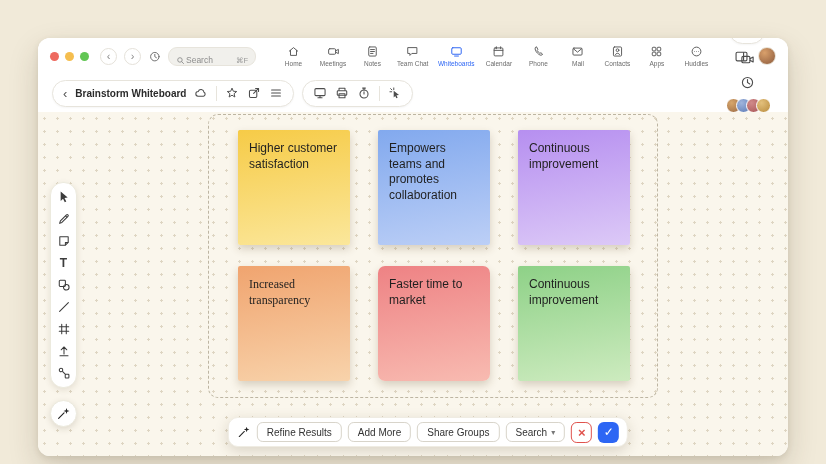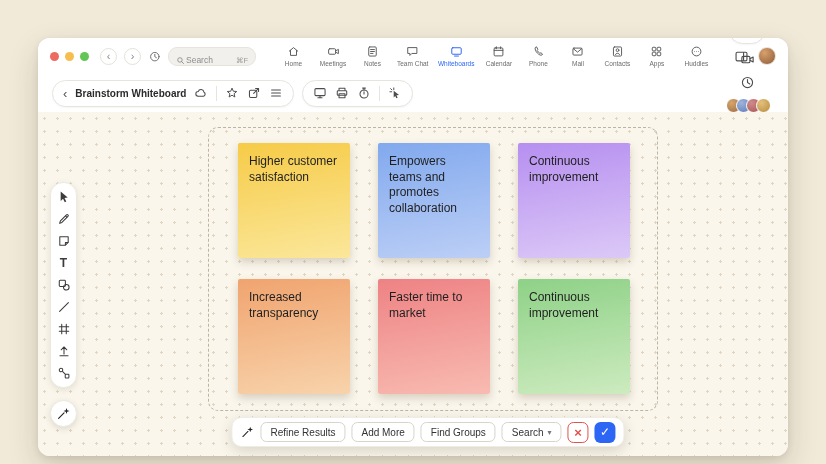--- a/index.html
+++ b/index.html
@@ -101,21 +101,21 @@
   .tool .glyph { font-size:12px; font-weight:bold; color:#3c3c3c; line-height:1; }
   .wand-fab {
     position:absolute; left:12px; top:288px; width:27px; height:27px; border-radius:50%;
     background:#fff; border:1px solid #eceade; box-shadow:0 2px 6px rgba(70,55,25,.15);
     display:flex; align-items:center; justify-content:center; color:#222; cursor:pointer; padding:0;
   }
   .wand-fab svg { width:15px; height:15px; }
 
   
   .frame {
-    position:absolute; left:170px; top:15px; width:450px; height:284px;
+    position:absolute; left:170px; top:2px; width:450px; height:284px;
     border:1.5px dashed #bdb5a2; border-radius:10px;
     display:grid; grid-template-columns:repeat(3, 112px); grid-template-rows:repeat(2, 115px);
     column-gap:28px; row-gap:21px; padding:15px 29px;
   }
   .note {
     width:112px; height:115px; border-radius:2px; padding:11px;
     box-shadow:0 4px 9px rgba(90,70,30,.22);
     font-size:12px; line-height:1.3; color:#1f1f1f; cursor:pointer;
   }
 
@@ -476,43 +476,43 @@
       <div class="frame">
         <div class="note" style="background: linear-gradient(170deg, rgb(246, 203, 71) 0%, rgb(251, 231, 155) 100%);">
           <span>Higher customer satisfaction</span>
         </div>
         <div class="note" style="background: linear-gradient(170deg, rgb(130, 169, 238) 0%, rgb(188, 207, 246) 100%);">
           <span>Empowers teams and promotes collaboration</span>
         </div>
         <div class="note" style="background: linear-gradient(170deg, rgb(182, 143, 240) 0%, rgb(220, 201, 247) 100%);">
           <span>Continuous improvement</span>
         </div>
-        <div class="note" style="background: linear-gradient(170deg, rgb(240, 164, 111) 0%, rgb(248, 211, 171) 100%);">
+        <div class="note" style="background: linear-gradient(170deg, rgb(240, 164, 111) 0%, rgb(248, 211, 171) 100%); font-family: Liberation Serif, serif;">
           <span>Increased transparency</span>
         </div>
-        <div class="note" style="background: linear-gradient(170deg, rgb(238, 130, 132) 0%, rgb(248, 187, 177) 100%);">
+        <div class="note" style="background: linear-gradient(170deg, rgb(238, 130, 132) 0%, rgb(248, 187, 177) 100%); border-radius: 7px;">
           <span>Faster time to market</span>
         </div>
         <div class="note" style="background: linear-gradient(170deg, rgb(142, 209, 135) 0%, rgb(205, 235, 191) 100%);">
           <span>Continuous improvement</span>
         </div>
       </div>
 
       <div class="ai-bar">
         <span class="wand-ic">
           <svg viewBox="0 0 16 16">
               <g stroke="currentColor" stroke-width="1.2" stroke-linecap="round">
                 <path fill="none" d="M2.8 13.2 L8.6 7.4"></path>
                 <path fill="currentColor" stroke="none" d="M11.2 2 L12 4.4 L14.4 5.2 L12 6 L11.2 8.4 L10.4 6 L8 5.2 L10.4 4.4 Z"></path>
               </g>
             </svg>
         </span>
         <button class="ai-btn">Refine Results</button>
         <button class="ai-btn">Add More</button>
-        <button class="ai-btn">Find Groups</button>
+        <button class="ai-btn">Share Groups</button>
         <button class="ai-btn">
           <span>Search</span>
           <span class="caret">▾</span>
         </button>
         <button class="sq cancel">×</button>
         <button class="sq confirm">✓</button>
       </div>
 
     </div>
   </div>

